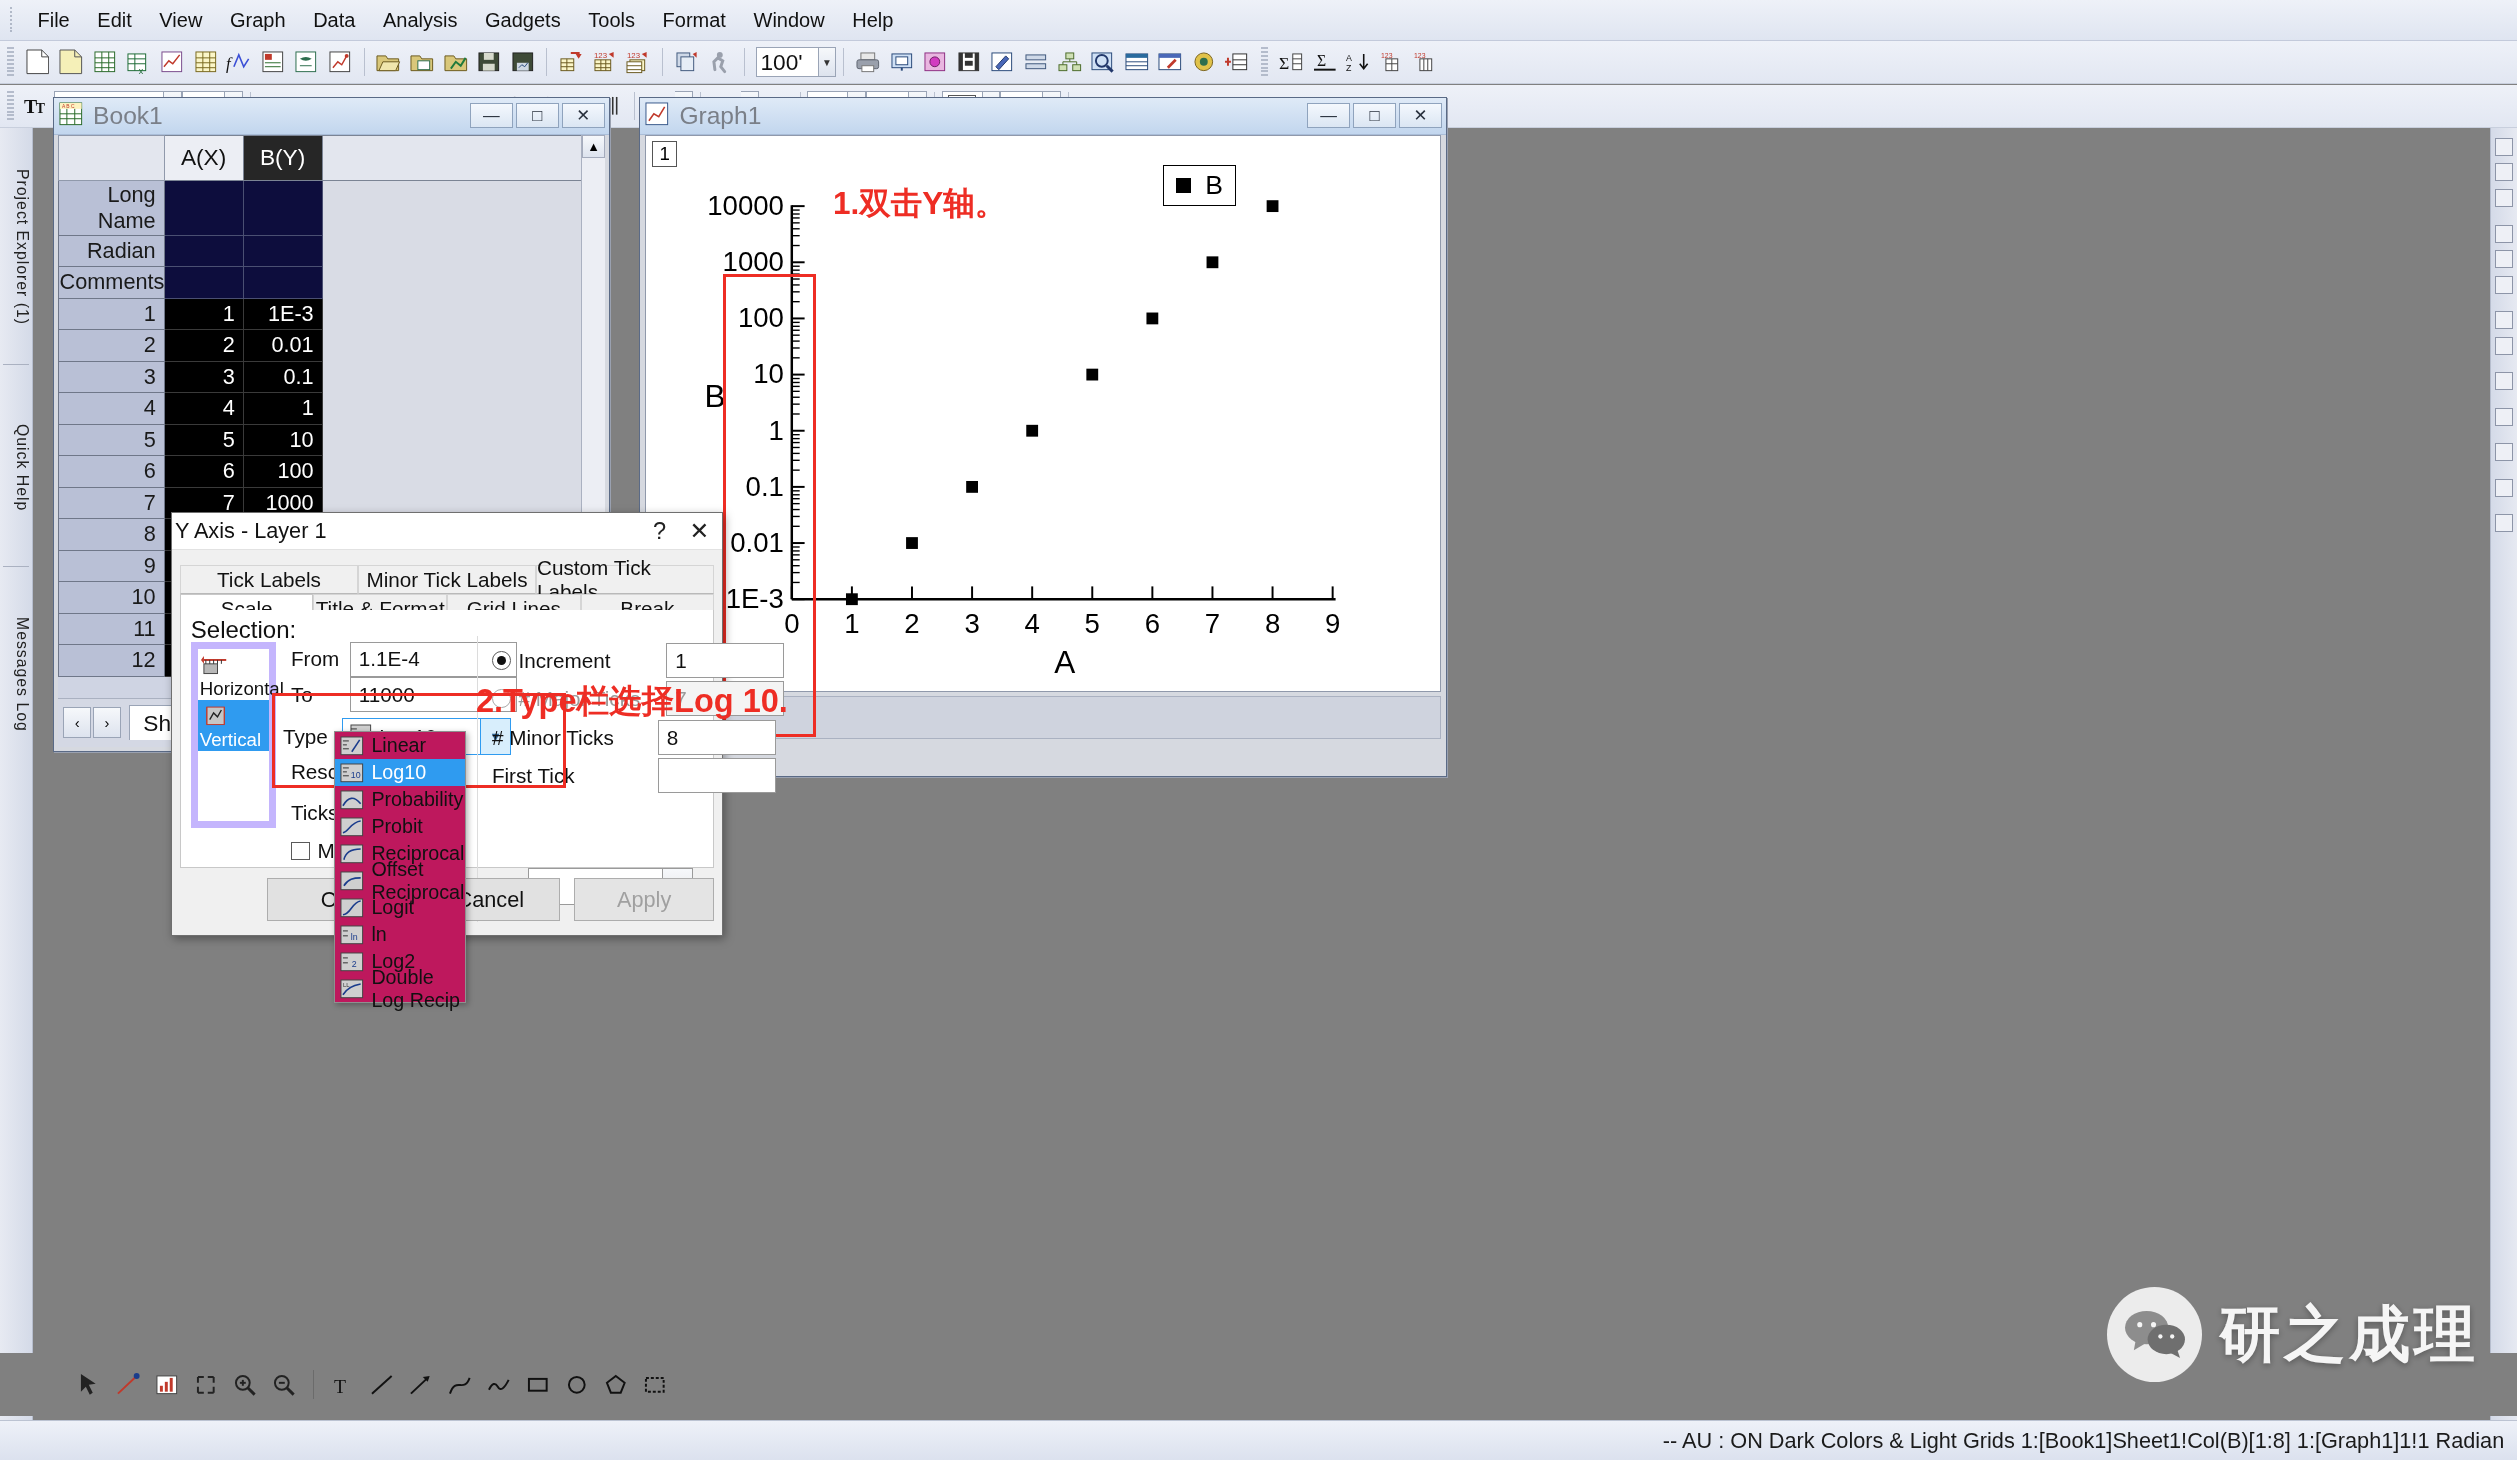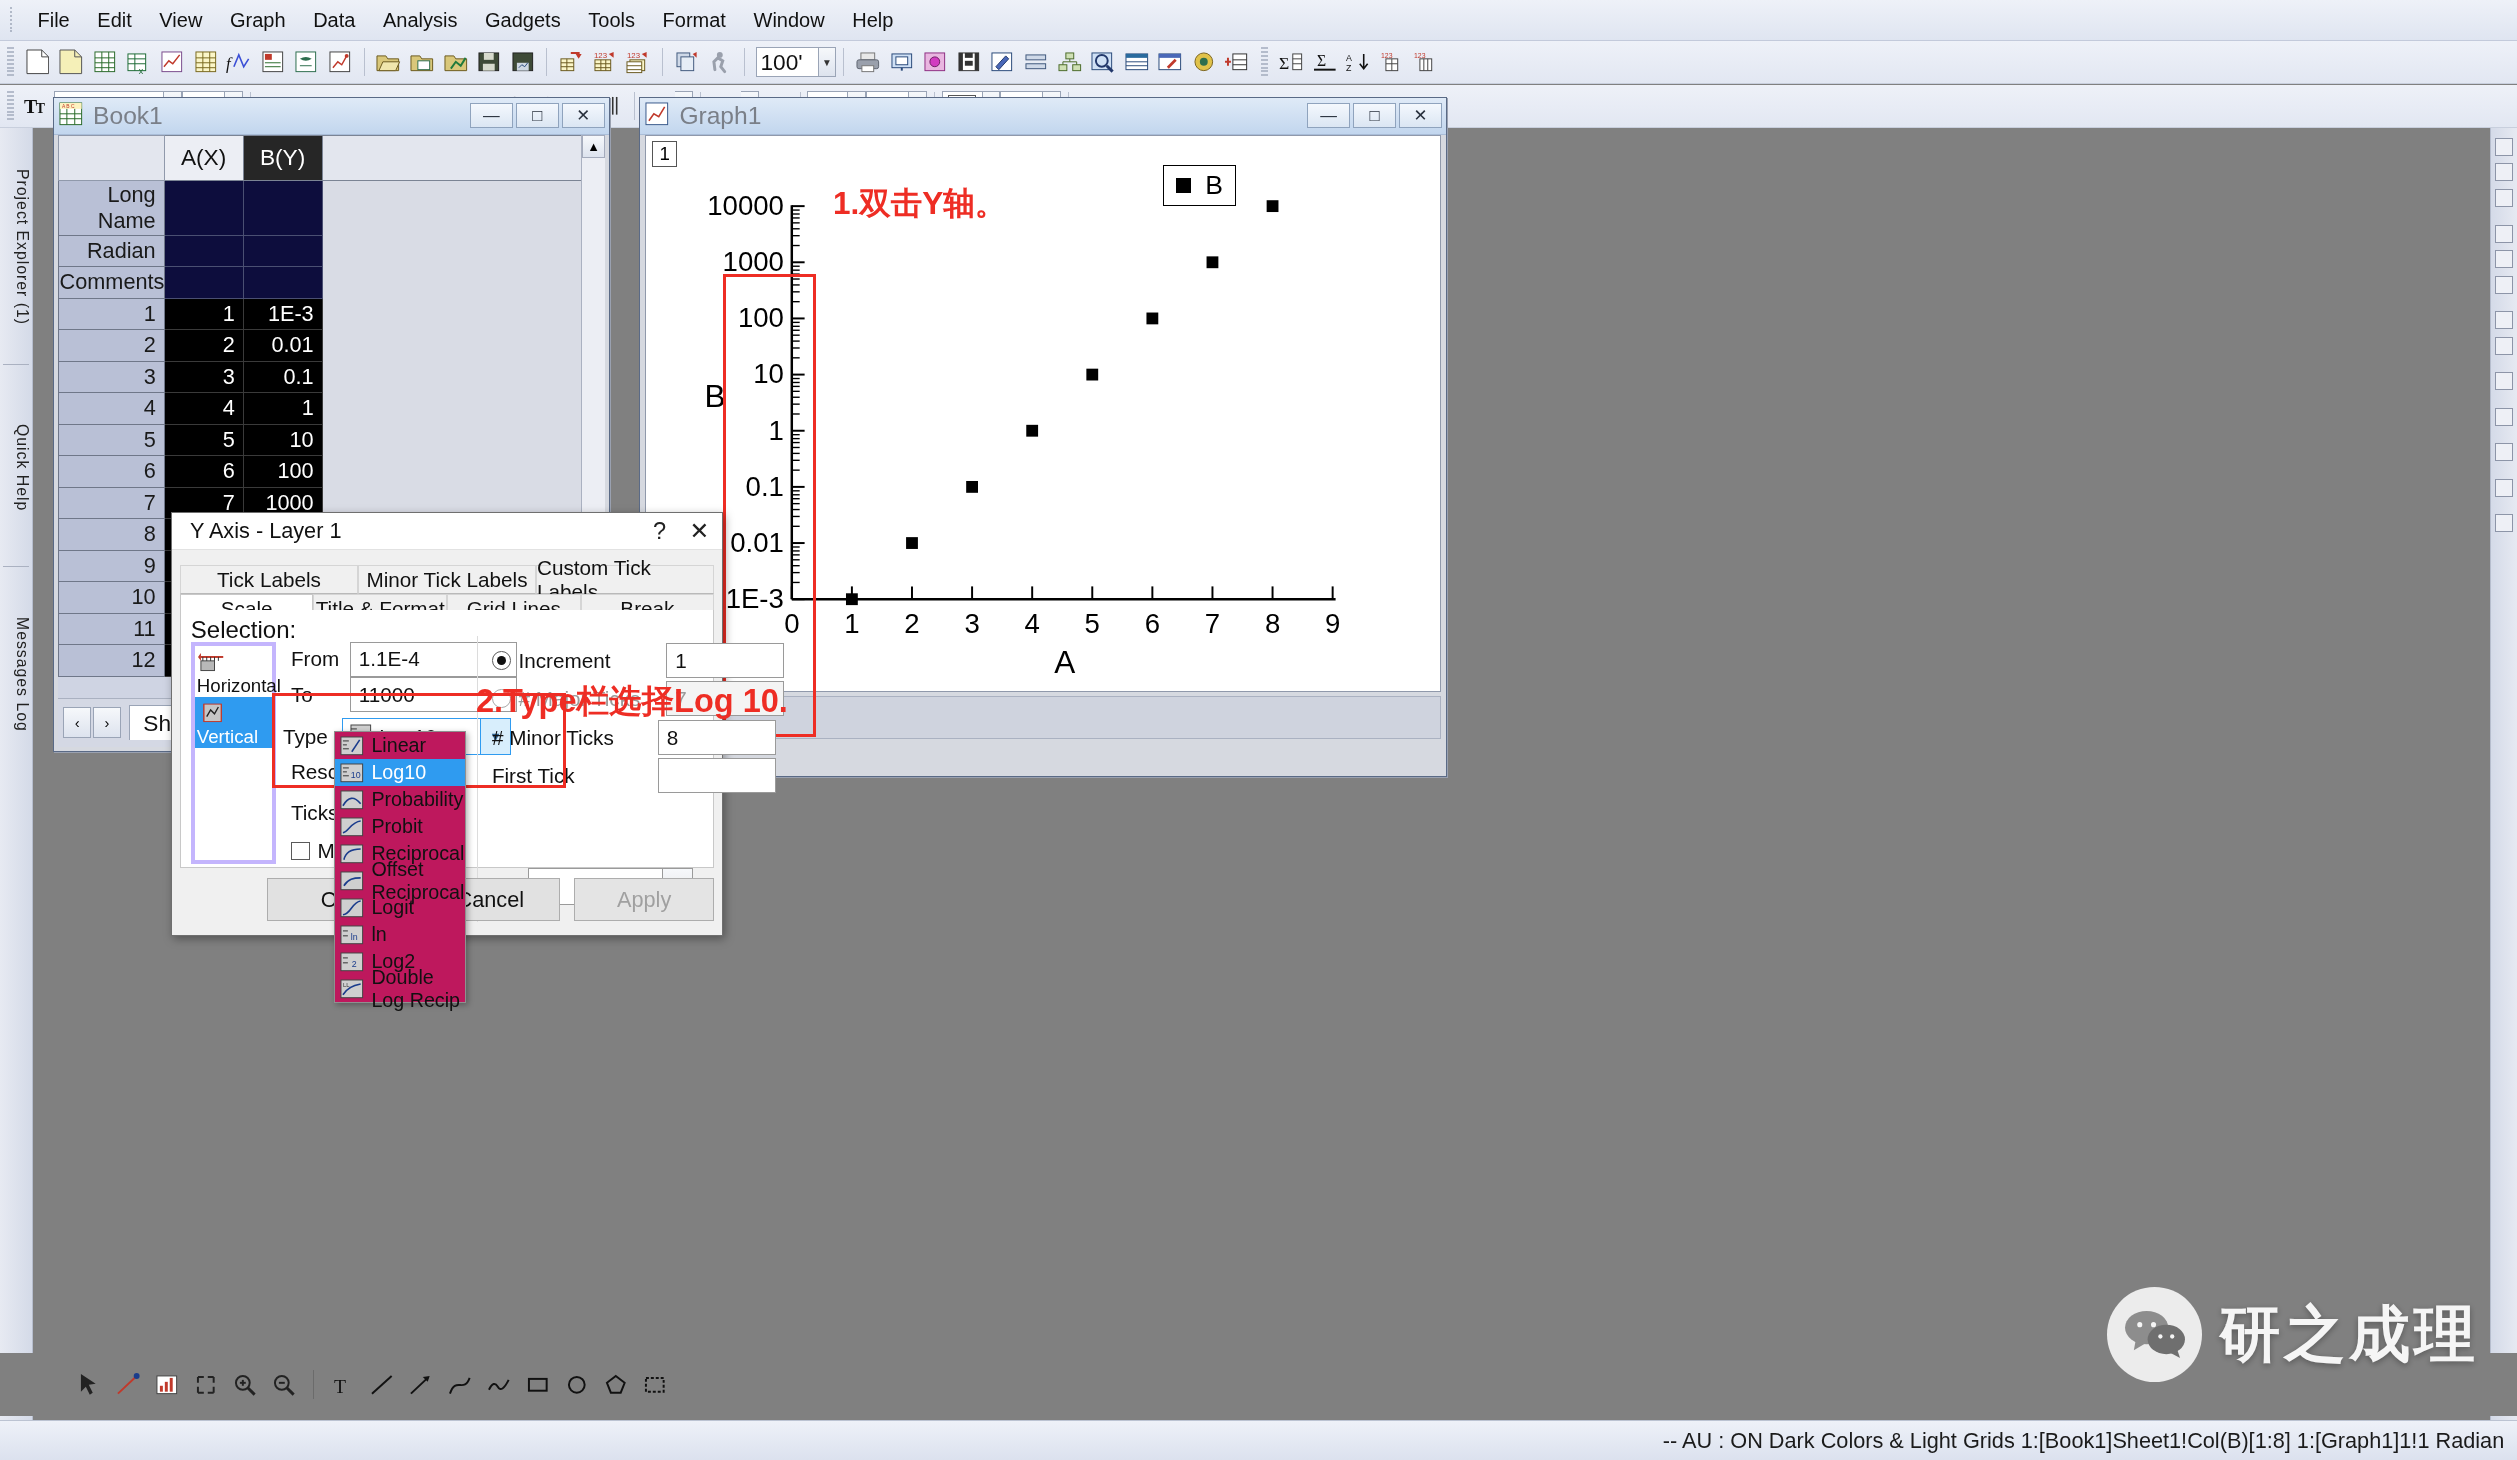--- a/index.html
+++ b/index.html
@@ -139,34 +139,34 @@
               border:1px solid #aab1c1;}
 
   
   .dialog{
     position:absolute; left:138px; top:384px; width:552px; height:424px;
     background:#f0f0f0; border:1px solid #6f6f6f; z-index:40;
     box-shadow:2px 3px 8.9px rgba(0,0,0,.35);
     font-size:20.7px;
   }
   .dlgtitle{ height:37px; background:#fff; display:flex;align-items:center;
-             padding-left:18px; border-bottom:1px solid #e2e2e2;}
+             padding-left:3px; border-bottom:1px solid #e2e2e2;}
   .dlgtitle .t{ flex:1; font-size:21.7px; color:#111;}
   .dqm{ width:35px;height:35px; display:flex;align-items:center;justify-content:center;font-size:23.6px;color:#222;}
   .dx{ width:45px;height:35px; display:flex;align-items:center;justify-content:center;font-size:23.6px;color:#222;}
   .tabrow{ display:flex; height:29.6px; margin:0 7.9px; }
   .tabrow.row1{ margin-top:14.8px; }
   .tab{ flex:1; background:#f0f0f0; border:1px solid #d5d5d5; border-bottom-color:#b9b9b9;
         display:flex;align-items:center;justify-content:center; font-size:20.7px; color:#111;}
   .tab.active{ background:#fff; border-color:#c8c8c8; border-bottom-color:#fff; font-weight:normal;}
   .dlgbody{ position:absolute; left:7.9px; top:97px; right:7.9px; bottom:67px; background:#fff;
             border:1px solid #c8c8c8; border-top:none;}
   .selLabel{ position:absolute; left:9.9px; top:5.9px; font-size:24px; color:#111;}
-  .selbox{ position:absolute; left:9.9px; top:31.5px; width:85px; height:222px; background:#fff;
-           border:4px solid #c4b5fd;}
+  .selbox{ position:absolute; left:9.9px; top:31.5px; width:85px; height:186px; background:#fff;
+           border:7px solid #c4b5fd;}
   .selitem{ height:51px; position:relative; }
   .selitem .ic{ position:absolute; left:3px; top:3px; width:33px; height:27.6px;}
   .selitem .lb{ position:absolute; left:2px; bottom:0px; font-size:18.7px; color:#111;}
   .selitem.on{ background:#2f9bf0; }
   .selitem.on .lb{ color:#fff; }
 
   .frow{ position:absolute; display:flex; align-items:center; }
   .flabel{ font-size:20.7px; color:#111; }
   .fin{ background:#fff; border:1px solid #9a9a9a; height:35px; font-size:20.7px; color:#111;
         display:flex; align-items:center; padding-left:7.9px; }

